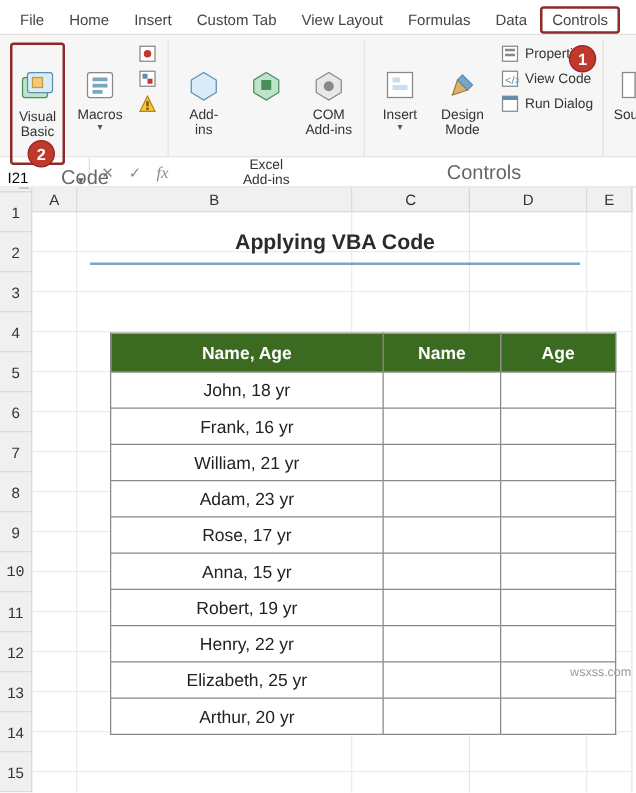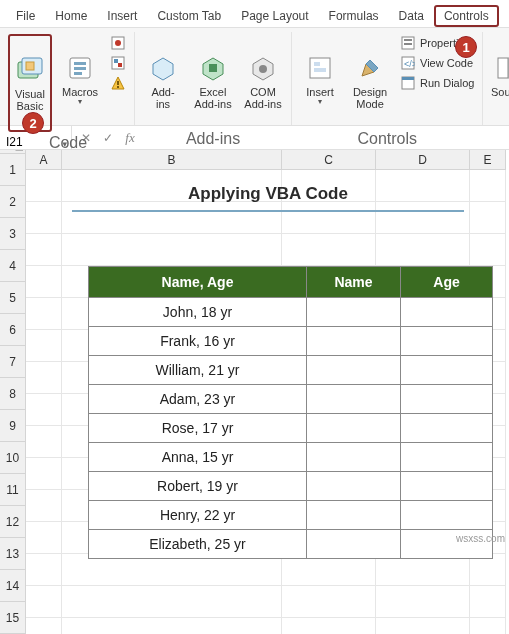--- a/index.html
+++ b/index.html
@@ -281,21 +281,21 @@
     }
   </style>
 </head>
 <body>
 
 <div class="tabs">
   <div class="tab">File</div>
   <div class="tab">Home</div>
   <div class="tab">Insert</div>
   <div class="tab">Custom Tab</div>
-  <div class="tab">Page Layout</div>
+  <div class="tab">View Layout</div>
   <div class="tab">Formulas</div>
   <div class="tab">Data</div>
   <div class="tab active callout1">Controls</div>
 </div>
 
 <div class="ribbon">
 
   <div class="ribbon-group">
     <div class="ribbon-group-row">
       <div class="big-btn callout2">
@@ -364,21 +364,21 @@
         <span style="white-space:pre-line;">Add-
 ins</span>
       </div>
       <div class="big-btn">
         <span class="icon-box">
             <svg width="28" height="28">
               <polygon points="14,4 24,10 24,20 14,26 4,20 4,10" fill="#bfe3c8" stroke="#4a8f5a"></polygon>
               <rect x="10" y="10" width="8" height="8" fill="#4a8f5a"></rect>
             </svg>
           </span>
-        <span style="white-space:pre-line;">Excel
+        <span style="white-space:pre-line;margin-top:40px;">Excel
 Add-ins</span>
       </div>
       <div class="big-btn">
         <span class="icon-box">
             <svg width="28" height="28">
               <polygon points="14,4 24,10 24,20 14,26 4,20 4,10" fill="#e8e8e8" stroke="#888"></polygon>
               <circle cx="14" cy="15" r="4" fill="#888"></circle>
             </svg>
           </span>
         <span style="white-space:pre-line;">COM
@@ -483,21 +483,21 @@
     <div class="row-headers">
       <div class="row-header rh" style="line-height:32px;">1</div>
       <div class="row-header rh" style="line-height:32px;">2</div>
       <div class="row-header rh" style="line-height:32px;">3</div>
       <div class="row-header rh" style="line-height:32px;">4</div>
       <div class="row-header rh" style="line-height:32px;">5</div>
       <div class="row-header rh" style="line-height:32px;">6</div>
       <div class="row-header rh" style="line-height:32px;">7</div>
       <div class="row-header rh" style="line-height:32px;">8</div>
       <div class="row-header rh" style="line-height:32px;">9</div>
-      <div class="row-header rh" style="line-height:32px;">10</div>
+      <div class="row-header rh" style="line-height:32px;font-family:Liberation Mono, monospace;">10</div>
       <div class="row-header rh" style="line-height:32px;">11</div>
       <div class="row-header rh" style="line-height:32px;">12</div>
       <div class="row-header rh" style="line-height:32px;">13</div>
       <div class="row-header rh" style="line-height:32px;">14</div>
       <div class="row-header rh" style="line-height:32px;">15</div>
     </div>
   </div>
   <div style="display:flex; flex-direction:column; flex:1; position:relative;">
     <div class="col-headers">
       <div class="col-header cA">A</div>
@@ -663,18 +663,23 @@
       <tr>
             <td>Henry, 22 yr</td>
             <td></td>
             <td></td>
           </tr>
       <tr>
             <td>Elizabeth, 25 yr</td>
             <td></td>
             <td></td>
           </tr>
+      <tr>
+            <td>Arthur, 20 yr</td>
+            <td></td>
+            <td></td>
+          </tr>
     </tbody>
       </table>
   </div>
 </div>
 
 <div class="watermark">wsxss.com</div>
 
 </body></html>

